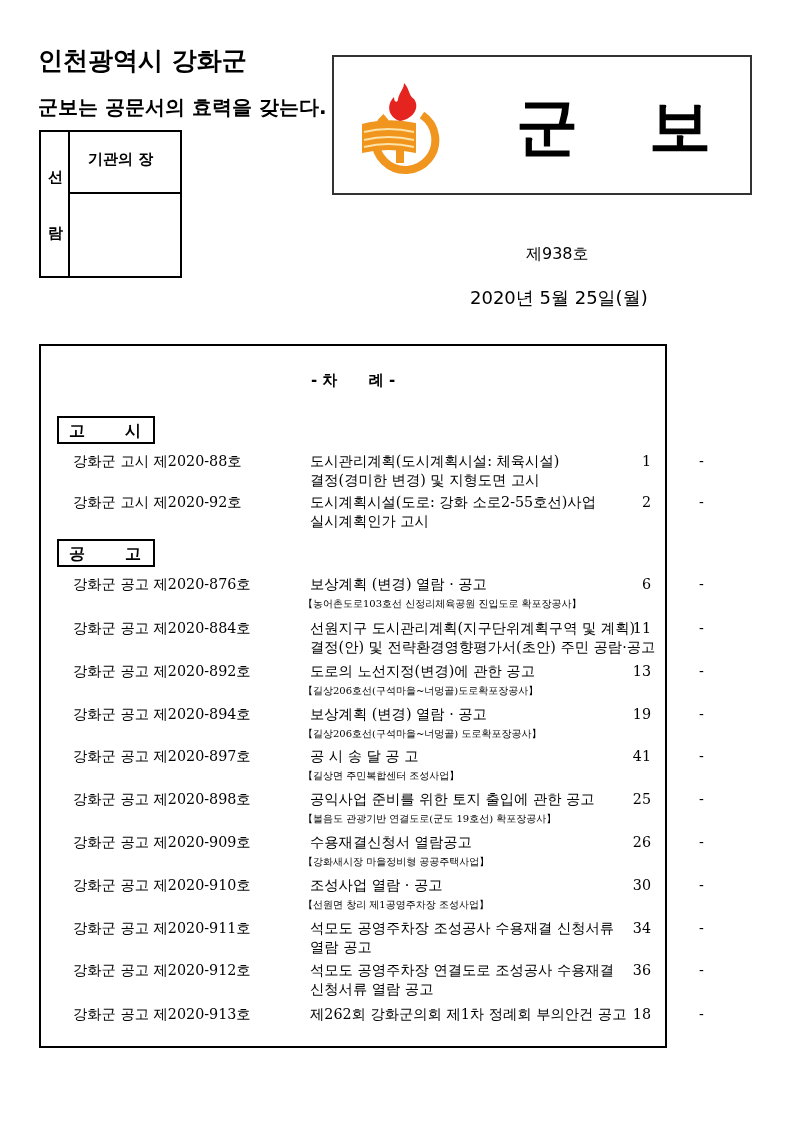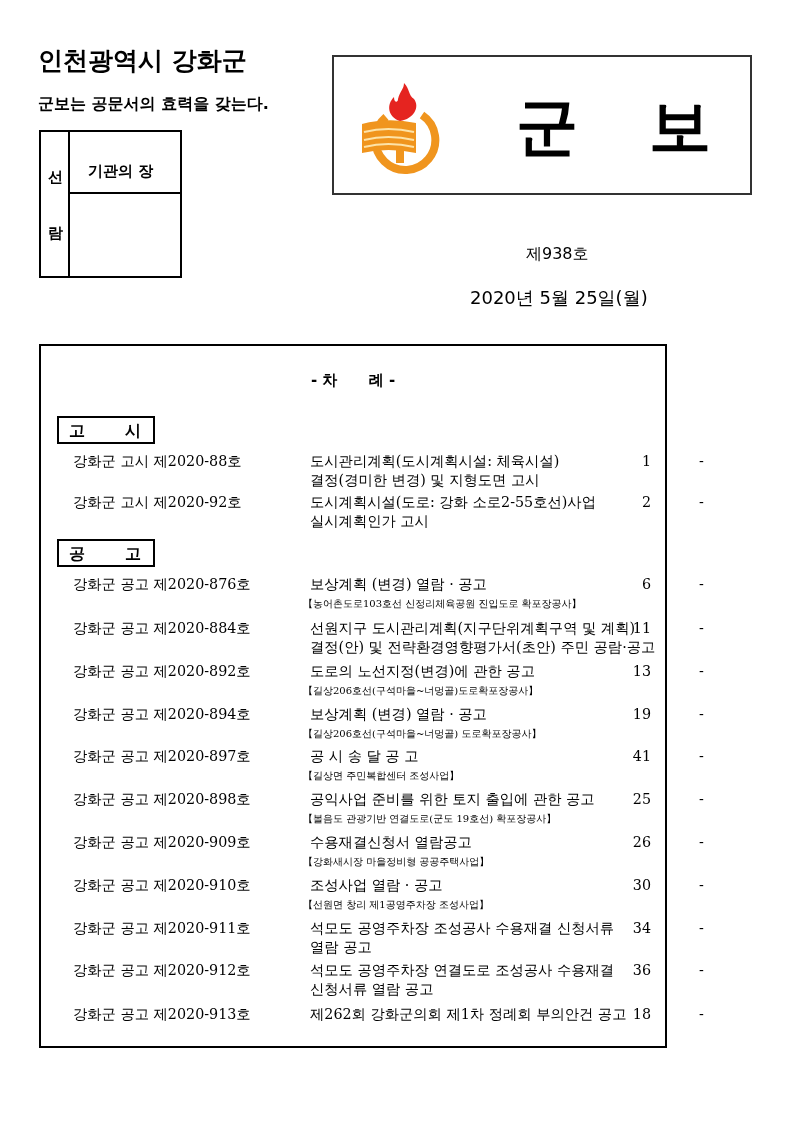--- a/index.html
+++ b/index.html
@@ -1,28 +1,28 @@
 <!DOCTYPE html>
 <html><head>
 <meta charset="utf-8">
 <style>
   html, body { margin: 0; padding: 0; background: #ffffff; }
   body { width: 793px; height: 1121px; position: relative; overflow: hidden; color: #000; }
   .sans { font-family: "DejaVu Sans", sans-serif; }
   .abs { position: absolute; }
 
   #org-name { left: 38px; top: 44px; font-size: 25px; font-weight: bold; letter-spacing: 0px; white-space: nowrap; }
-  #org-sub { left: 38px; top: 94px; font-size: 16px; font-weight: bold; white-space: nowrap; text-align: right; }
+  #org-sub { left: 38px; top: 94px; font-size: 20px; font-weight: bold; white-space: nowrap; text-align: right; }
 
   #review-box { left: 39px; top: 130px; width: 143px; height: 148px; border: 2px solid #000; box-sizing: border-box; }
   #review-label-col { position: absolute; left: 0; top: 0; width: 29px; height: 100%; border-right: 2px solid #000; box-sizing: border-box; }
   #review-label-1 { position: absolute; left: 7px; top: 36px; font-size: 15px; font-weight: bold; }
   #review-label-2 { position: absolute; left: 7px; top: 92px; font-size: 15px; font-weight: bold; }
   #review-head { position: absolute; left: 29px; top: 0; right: 0; height: 62px; border-bottom: 2px solid #000; box-sizing: border-box; }
-  #review-head span { position: absolute; left: 18px; top: 18px; font-size: 15px; font-weight: bold; white-space: nowrap; margin-top: 12px; }
+  #review-head span { position: absolute; left: 18px; top: 18px; font-size: 15px; font-weight: bold; white-space: nowrap; }
 
   #masthead { left: 332px; top: 55px; width: 420px; height: 140px; border: 2px solid #333; box-sizing: border-box; }
   #logo { position: absolute; left: 24px; top: 22px; width: 90px; height: 95px; }
   #mast-title-1 { position: absolute; left: 182px; top: 28px; font-size: 62px; font-weight: bold; }
   #mast-title-2 { position: absolute; left: 315px; top: 28px; font-size: 62px; font-weight: bold; }
 
   #issue-no { left: 526px; top: 244px; font-size: 16px; white-space: nowrap; }
   #issue-date { left: 470px; top: 286px; font-size: 18px; white-space: nowrap; }
 
   #toc-box { left: 39px; top: 344px; width: 628px; height: 704px; border: 2px solid #000; box-sizing: border-box; }

